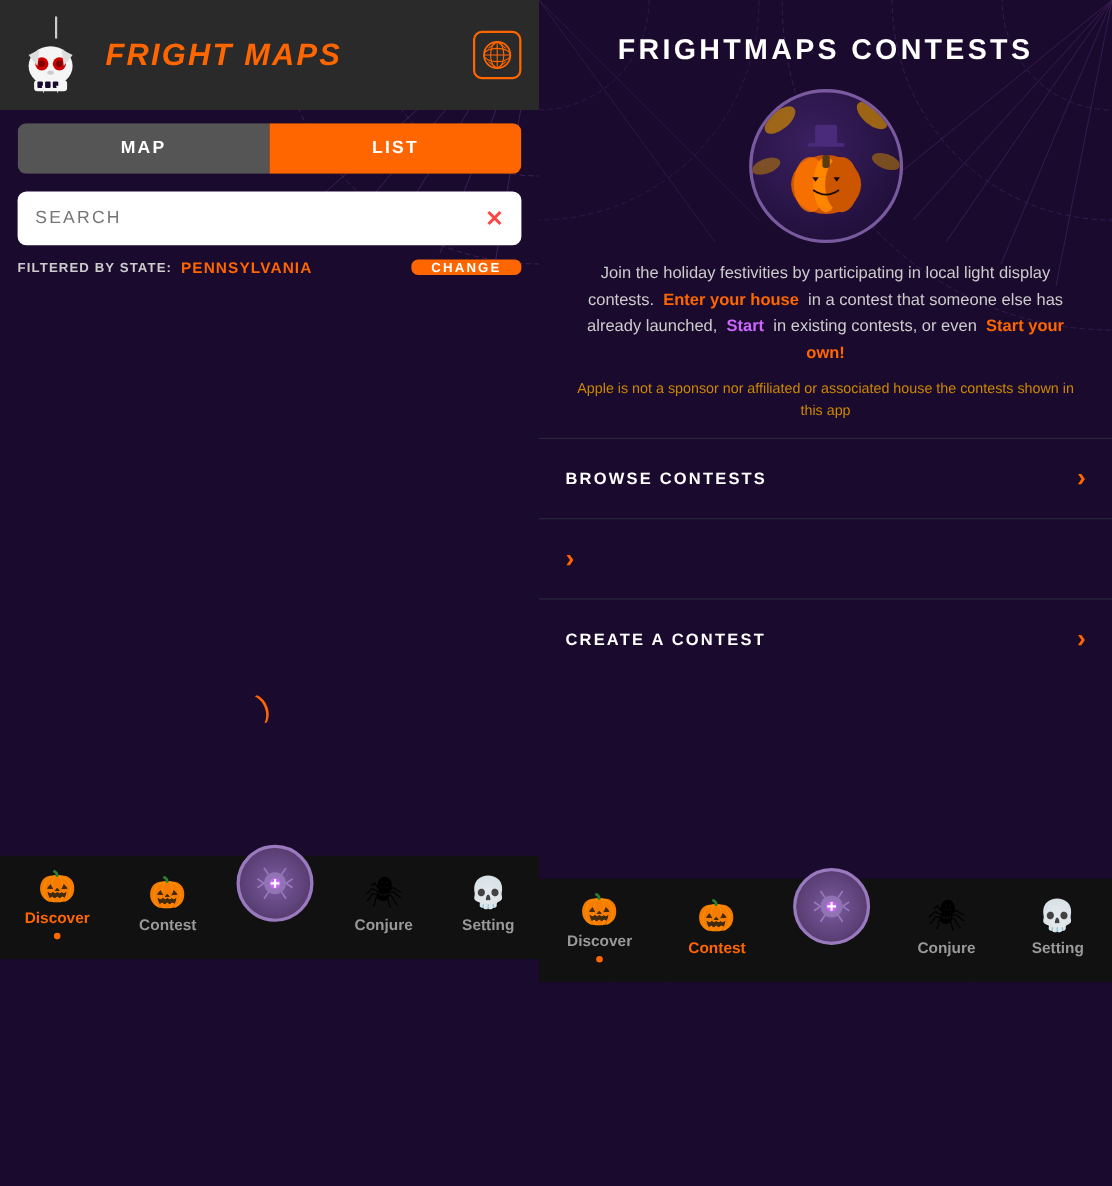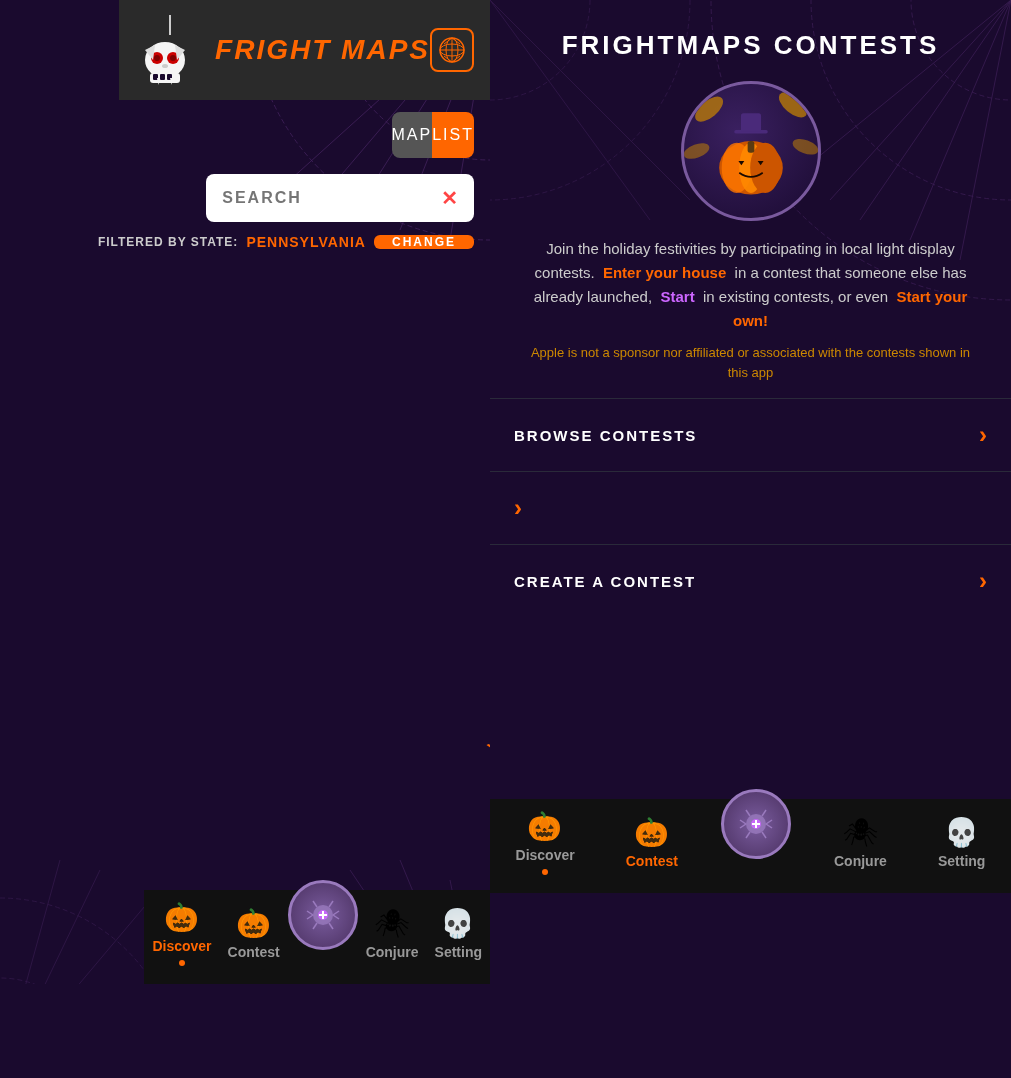--- a/index.html
+++ b/index.html
@@ -8,27 +8,26 @@
       height: 1078px;
       display: flex;
       font-family: 'Arial Black', Arial, sans-serif;
       overflow: hidden;
       background: #1a0a2e;
     }
 
     
     .left-panel {
       width: 490px;
-      height: 984px;
+      height: 872px;
       background: #1a0a2e;
       position: relative;
       overflow: hidden;
       display: flex;
       flex-direction: column;
-      align-items: flex-end;
     }
 
     .left-header {
       position: relative;
       z-index: 2;
       background: #2a2a2a;
       display: flex;
       align-items: center;
       padding: 10px 16px;
       min-height: 100px;
@@ -82,21 +81,21 @@
       margin: 12px 16px;
       border-radius: 8px;
       overflow: hidden;
     }
 
     .toggle-btn {
       flex: 1;
       padding: 14px 0;
       text-align: center;
       font-size: 16px;
-      font-weight: 400;
+      font-weight: 700;
       letter-spacing: 2px;
       text-transform: uppercase;
       cursor: pointer;
       border: none;
     }
 
     .toggle-map {
       background: #555;
       color: #fff;
     }
@@ -115,21 +114,21 @@
       display: flex;
       align-items: center;
       padding: 12px 16px;
     }
 
     .search-input {
       flex: 1;
       border: none;
       outline: none;
       font-size: 16px;
-      font-weight: 700;
+      font-weight: 400;
       letter-spacing: 2px;
       text-transform: uppercase;
       color: #888;
       background: transparent;
     }
 
     .search-clear {
       color: #ff4444;
       font-size: 20px;
       cursor: pointer;
@@ -569,21 +568,21 @@
 
   <div class="description-area">
     <p class="desc-text">
       Join the holiday festivities by participating in local light display contests.&nbsp;
       <span class="desc-link-orange">Enter your house</span>
       &nbsp;in a contest that someone else has already launched,&nbsp;
       <span class="desc-link-purple">Start</span>
       &nbsp;in existing contests, or even&nbsp;
       <span class="desc-link-orange">Start your own!</span>
     </p>
-    <p class="disclaimer">Apple is not a sponsor nor affiliated or associated with the contests shown in this app</p>
+    <p class="disclaimer">Apple is not a sponsor nor affiliated or associated house the contests shown in this app</p>
   </div>
 
   <div class="contest-list">
     <div class="contest-row">
       <span class="contest-row-label">BROWSE CONTESTS</span>
       <span class="chevron-right">›</span>
     </div>
     <div class="contest-row">
       <span class="chevron-right">›</span>
     </div>

